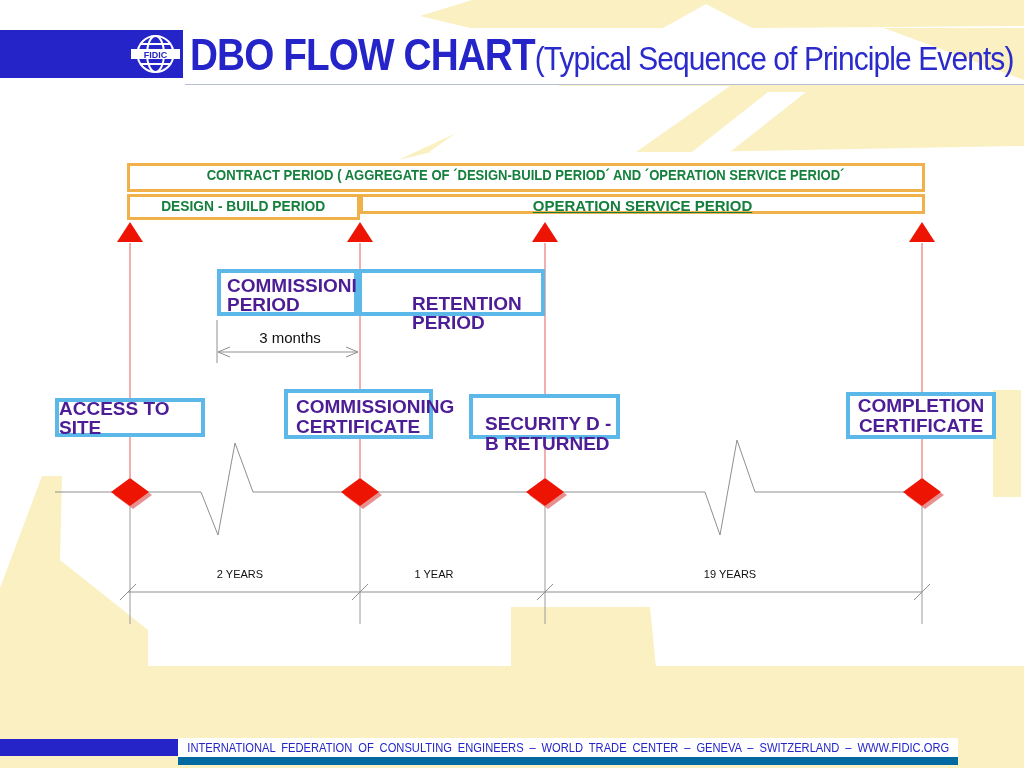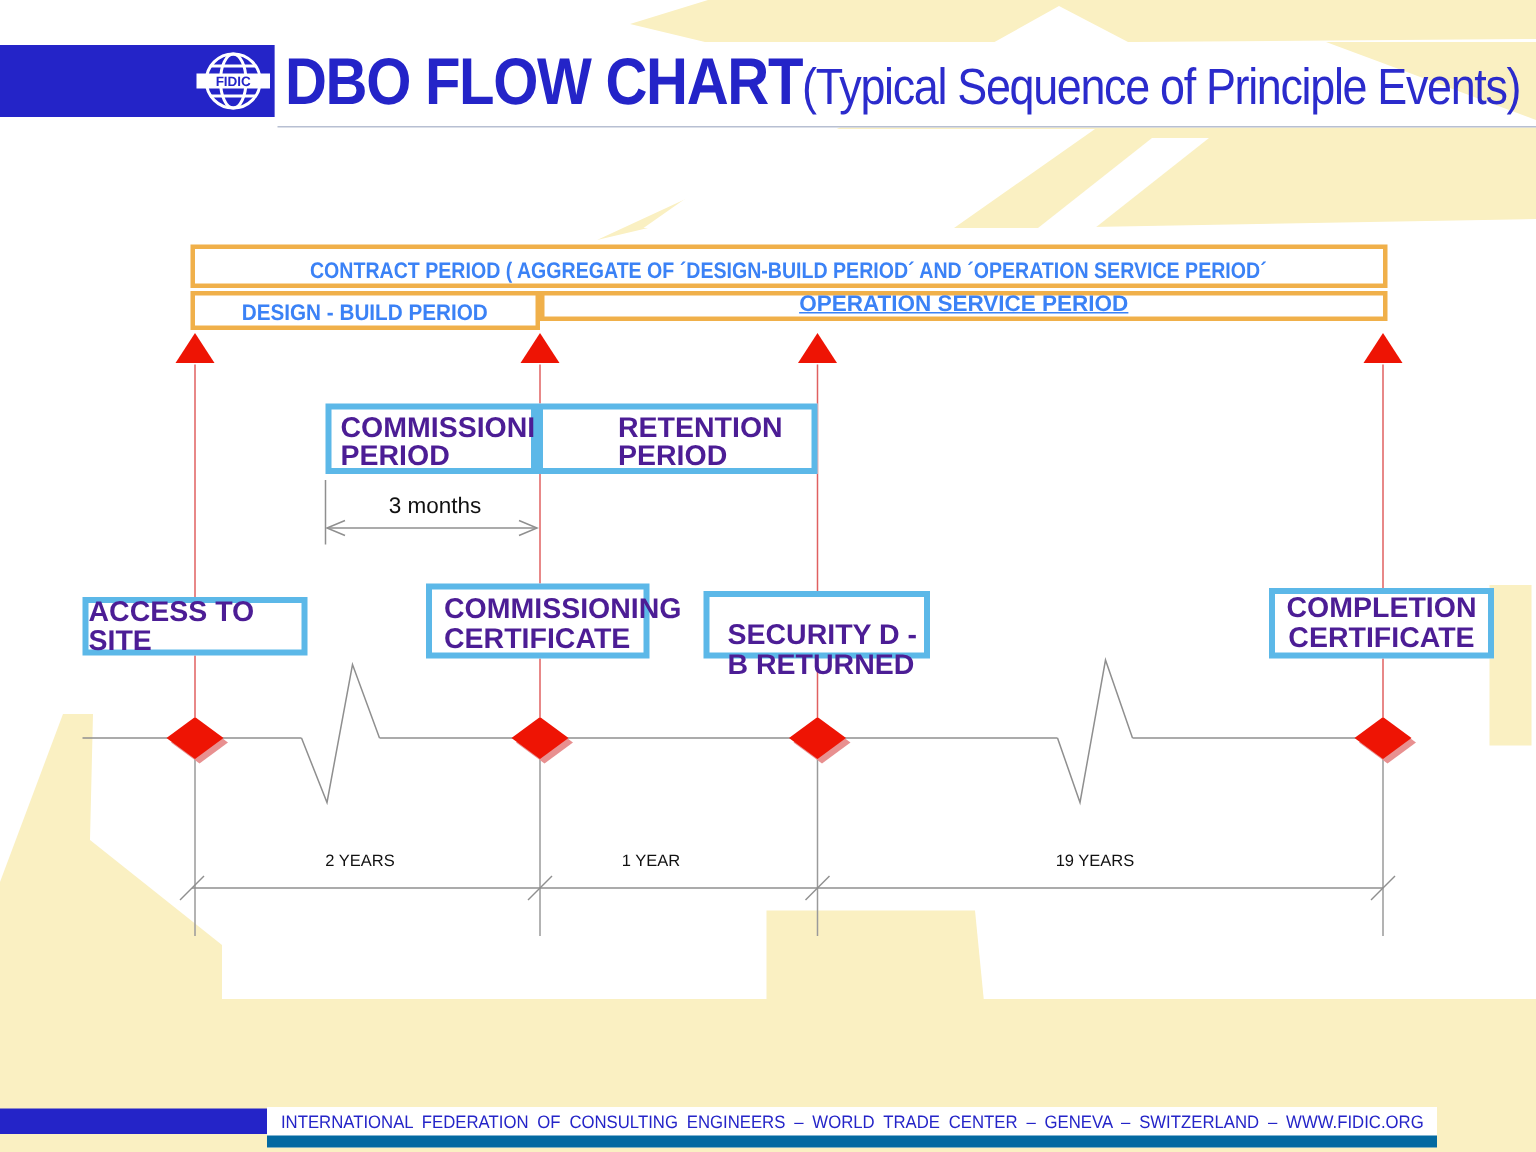--- a/index.html
+++ b/index.html
@@ -11,34 +11,34 @@
   
   .header-bar{left:0;top:30px;width:183px;height:48px;background:#2424C8;}
   .logo-box{left:128px;top:30px;width:55px;height:48px;}
   .title-row{left:190px;top:30px;height:50px;display:flex;align-items:baseline;white-space:nowrap;
              transform:scaleX(.88);transform-origin:left center;}
   .title-main{font-size:44px;font-weight:bold;color:#2424C8;letter-spacing:-1px;line-height:50px;}
   .title-sub{font-size:34px;font-weight:normal;color:#2B2BCC;letter-spacing:-1px;}
   .header-rule{left:185px;top:84px;width:839px;height:1px;background:#b7bfd2;}
 
   
-  .obox{box-sizing:border-box;border:3px solid #F0B04A;background:#fff;color:#3b82f6;
-        font-weight:bold;font-size:15px;display:flex;align-items:flex-end;justify-content:center;
+  .obox{box-sizing:border-box;border:3px solid #F0B04A;background:#fff;color:#15803d;
+        font-weight:bold;font-size:15px;display:flex;align-items:flex-start;justify-content:center;
         white-space:nowrap;}
   .contract-outer{left:127px;top:163px;width:798px;height:29px;}
   .contract-outer .sq{transform:scaleX(.87);transform-origin:center;}
   .row-a{left:127px;top:194px;width:233px;height:26px;}
   .row-a .sq{transform:scaleX(.92);transform-origin:center;}
   .row-b{left:360px;top:194px;width:565px;height:20px;text-decoration:underline;}
 
   
   .bbox{box-sizing:border-box;border:4px solid #5CB8E8;background:#fff;color:#4c1d95;
         font-weight:bold;font-size:19px;line-height:19px;}
   .period-1{left:217px;top:269px;width:141px;height:47px;padding:3px 0 0 6px;}
-  .period-2{left:358px;top:269px;width:187px;height:47px;padding:3px 0 0 50px;}
+  .period-2{left:358px;top:269px;width:187px;height:47px;padding:21px 0 0 50px;}
   .months-label{left:235px;top:329px;width:110px;text-align:center;font-size:15px;color:#111;}
 
   .ev-access{left:55px;top:398px;width:150px;height:39px;display:flex;align-items:center;justify-content:center;}
   .ev-comm{left:284px;top:389px;width:149px;height:50px;padding:4px 0 0 8px;line-height:20px;}
   .ev-sec{left:469px;top:394px;width:151px;height:45px;padding:16px 0 0 12px;line-height:20px;}
   .ev-compl{left:846px;top:392px;width:150px;height:47px;display:flex;flex-direction:column;
             align-items:center;justify-content:center;line-height:20px;text-align:center;}
 
   
   .dur{top:568px;text-align:center;font-size:11px;color:#111;}

